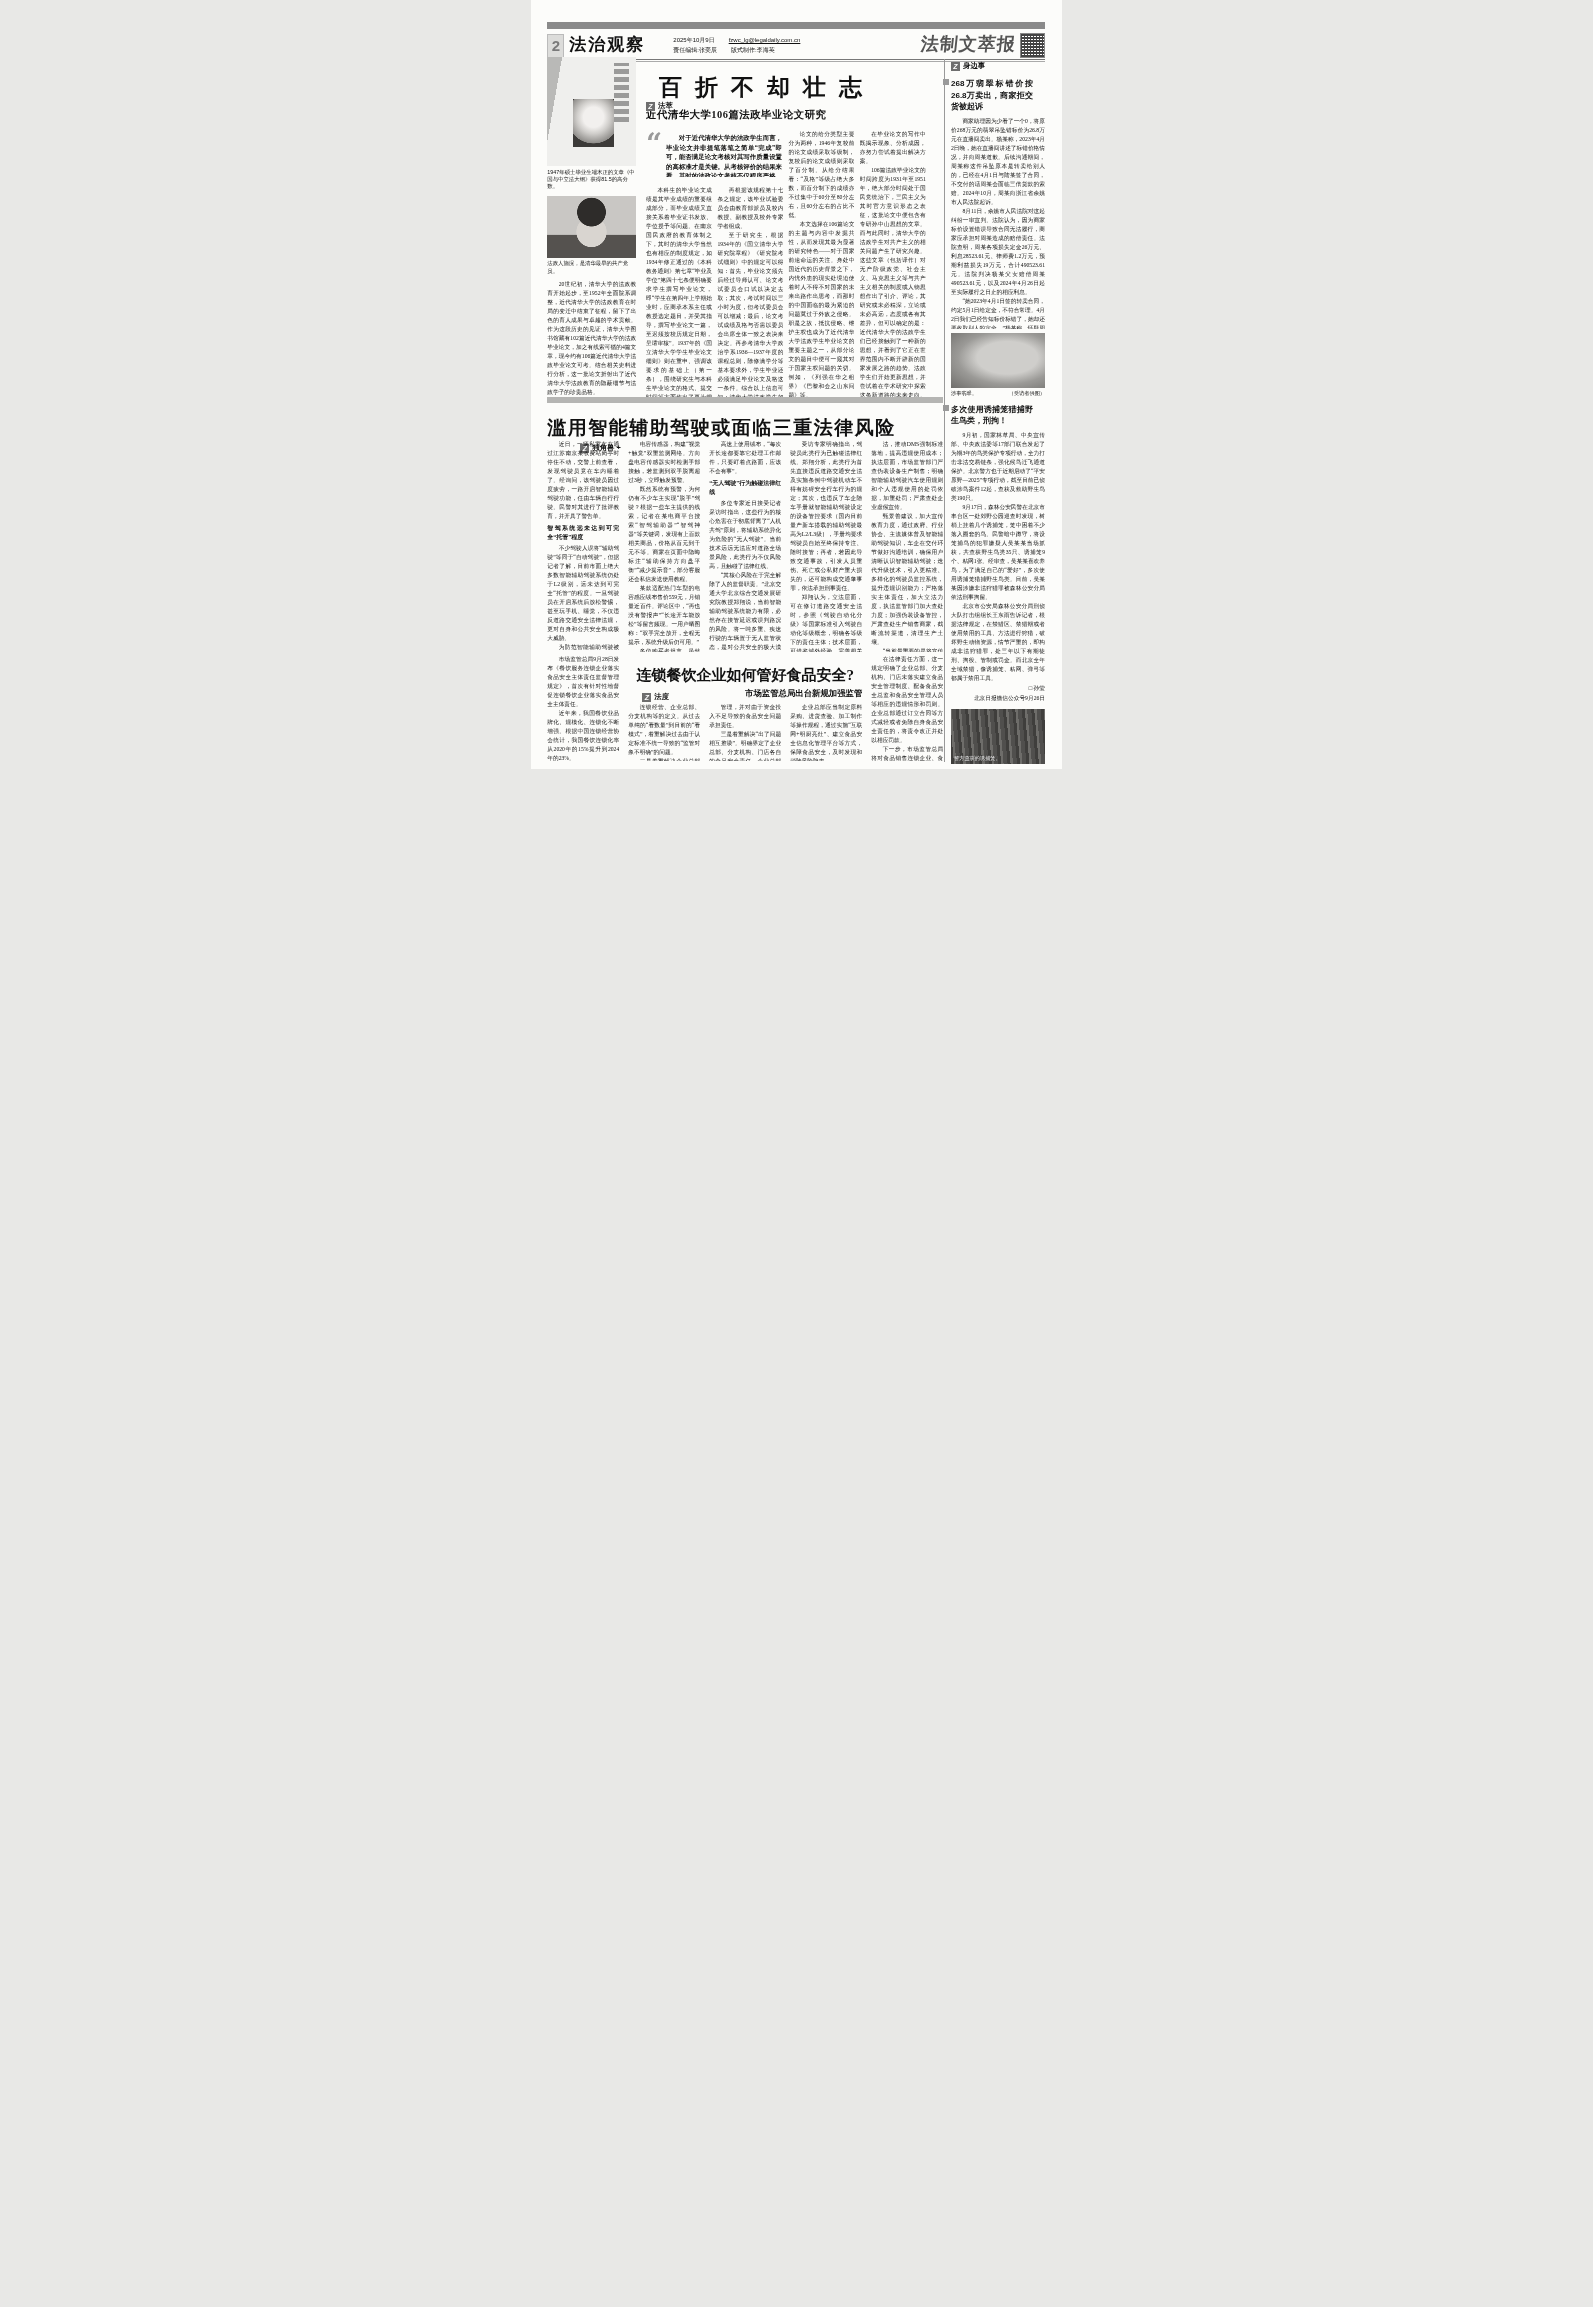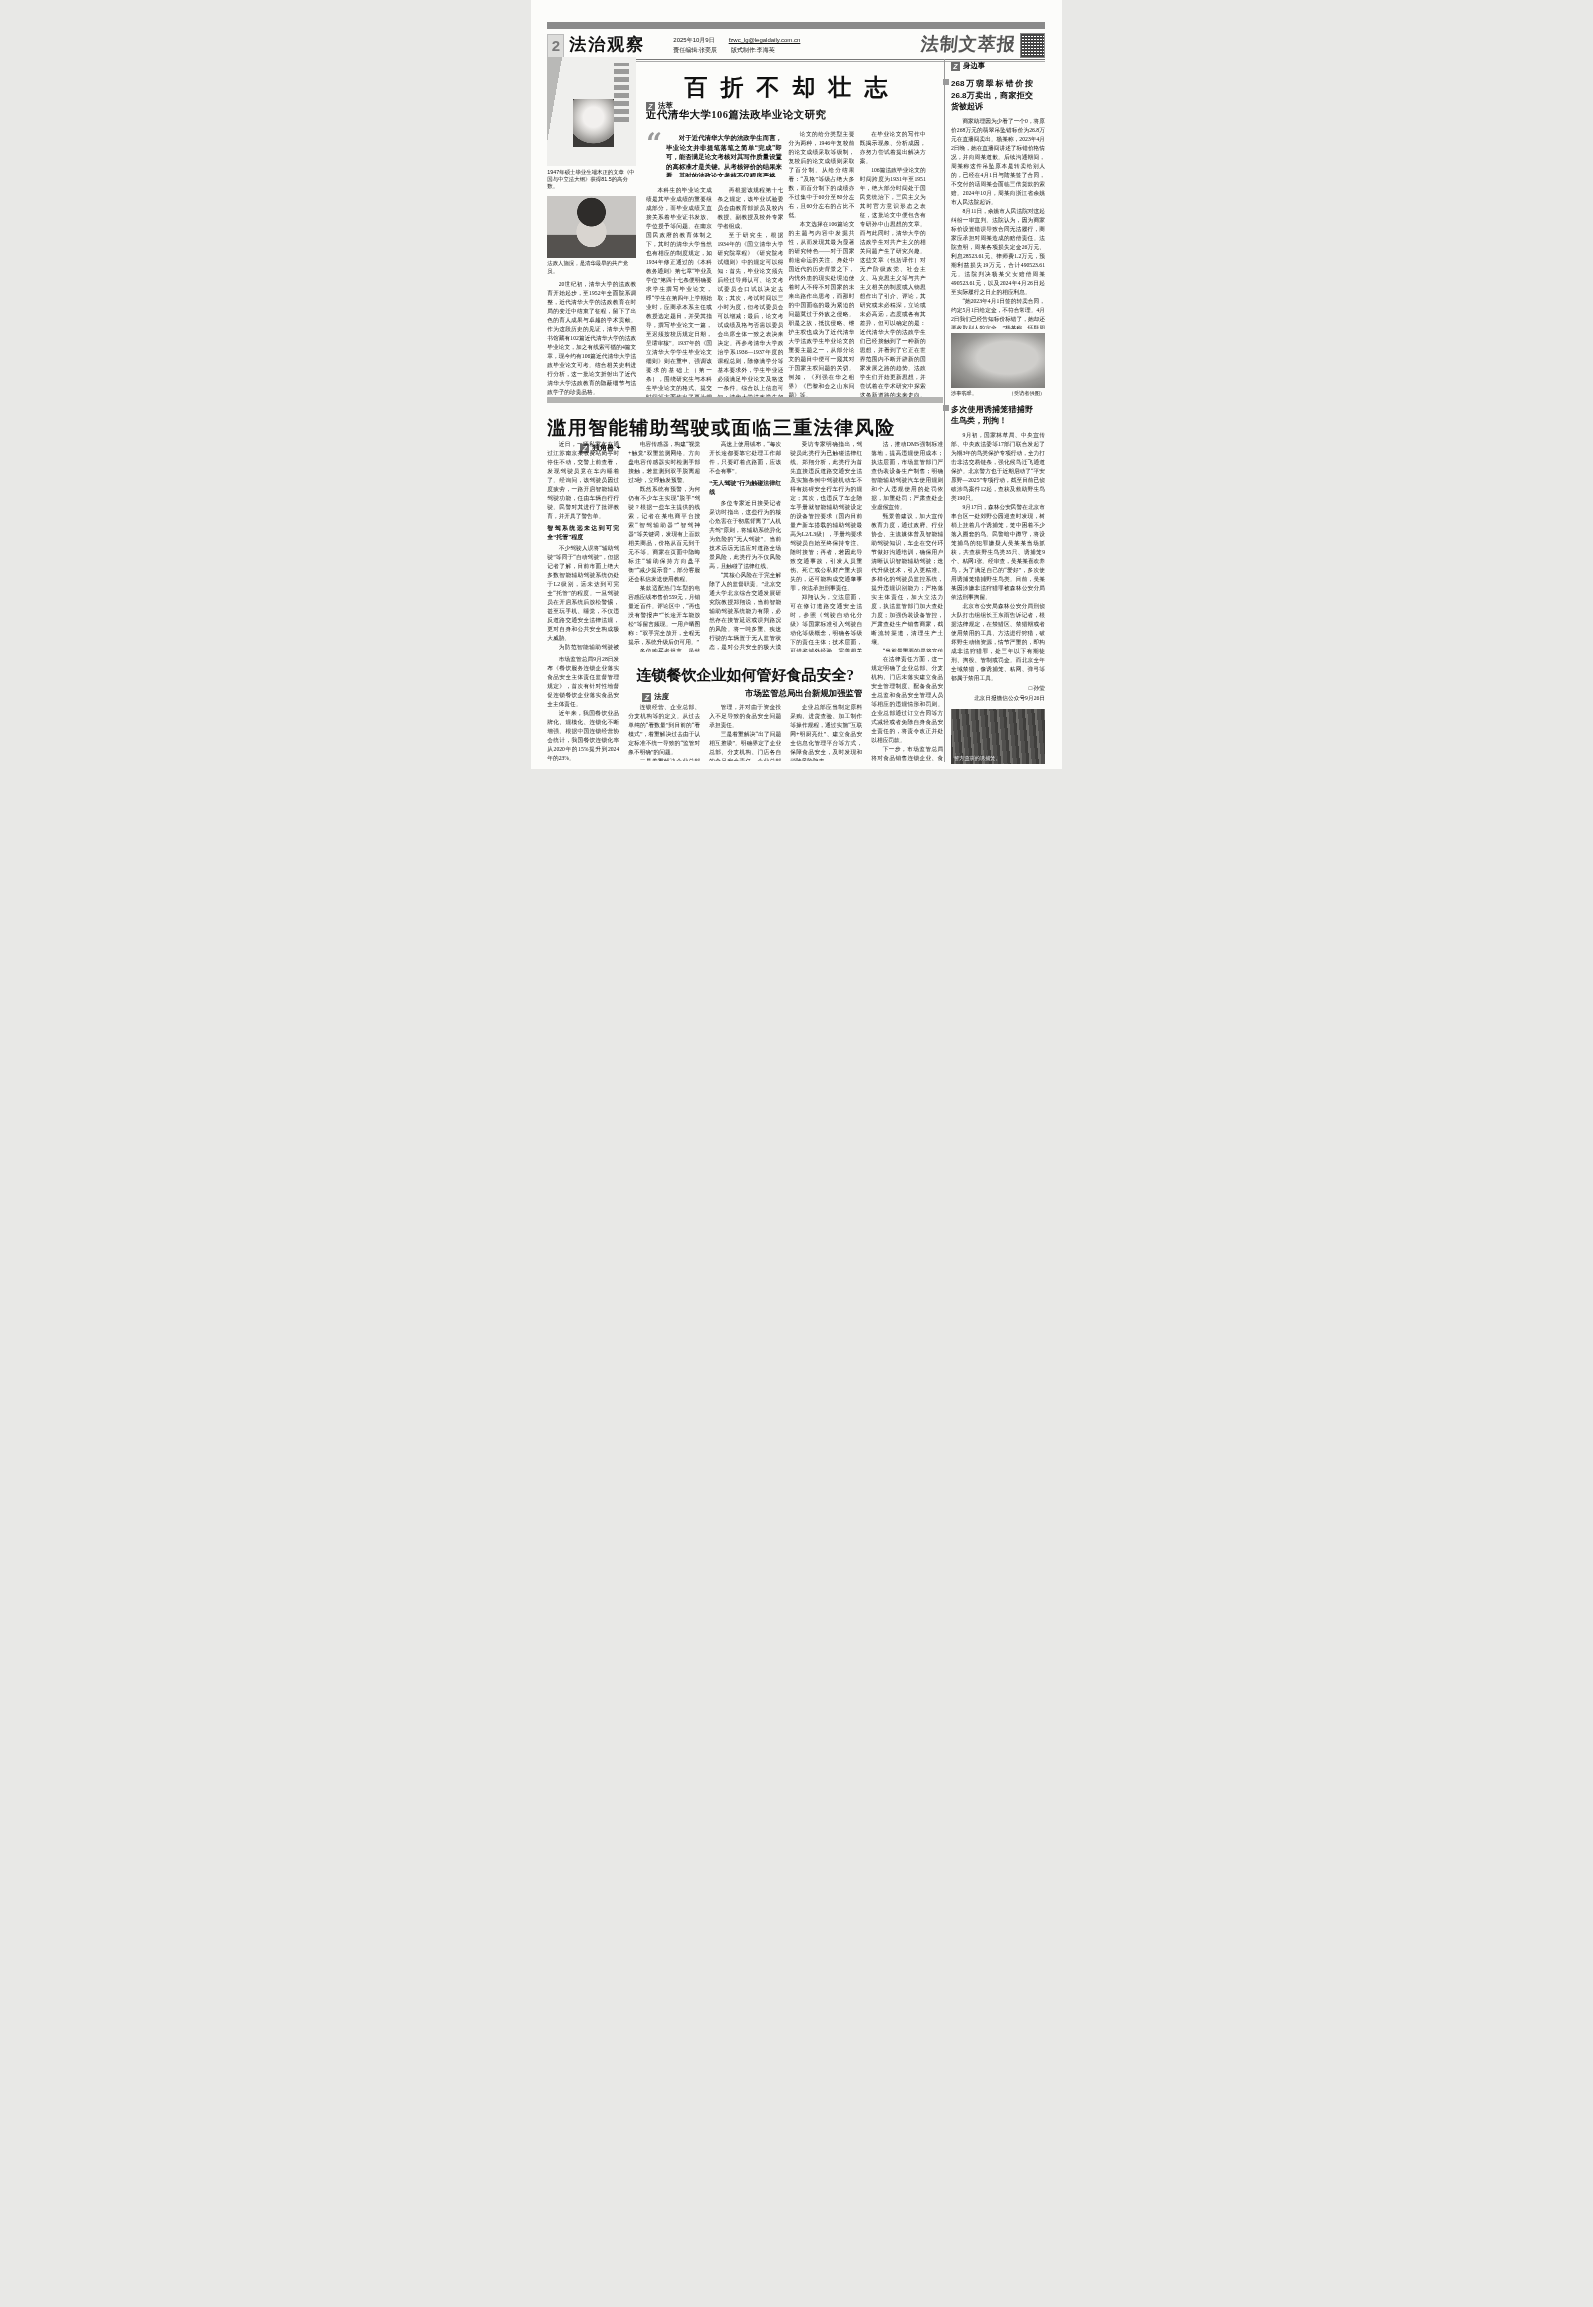--- a/index.html
+++ b/index.html
@@ -39,21 +39,21 @@
                   linear-gradient(180deg,#c9c7c4 0 62%,#55524f 63% 100%);}
   .caption{font:5.4px/7.4px "Liberation Sans",sans-serif;margin:2.5px 0 0 0;}
   .leftintro{margin-top:5px;height:124px;overflow:hidden;}
   
   .bodytext p{margin:0;text-indent:2em;text-align:justify;font-size:5.7px;line-height:1.58;}
   .colh{font:700 6px/1.5 "Liberation Sans",sans-serif;margin:3px 0 2px 0;text-align:justify;}
   .byline{margin:1px 0 0 0;text-align:right;font-size:5.7px;line-height:1.6;text-indent:0 !important;}
   
   .feat{position:absolute;left:115px;top:63px;width:280px;}
   .feat-tag{position:absolute;left:0;top:2px;}
-  .feat-title{margin:9px 0 0 0;text-align:center;font:900 23px "Liberation Serif",serif;letter-spacing:13px;text-indent:13px;white-space:nowrap;}
+  .feat-title{margin:9px 0 0 0;font:900 23px "Liberation Serif",serif;letter-spacing:13px;text-indent:13px;white-space:nowrap;}
   .feat-sub{margin:5px 0 0 0;text-align:left;font:700 10.4px "Liberation Serif",serif;letter-spacing:0.5px;}
   .feat-body{display:flex;gap:5.4px;margin-top:8px;height:273px;overflow:hidden;}
   .feat-l2{width:137px;flex:none;}
   .quote{position:relative;height:47px;padding:3px 1px 0 20px;box-sizing:border-box;overflow:hidden;}
   .qmark{position:absolute;left:0;top:-3px;font:900 28px "DejaVu Serif",serif;color:#9a9a9a;}
   .quote p{margin:0;font:700 6.4px/1.5 "Liberation Sans",sans-serif;text-align:justify;text-indent:2em;}
   .l2cols{display:flex;gap:5.4px;height:216px;margin-top:9.4px;overflow:hidden;}
   .fcol{width:66px;flex:none;overflow:hidden;}
   .fcol-tall{width:66px;flex:none;overflow:hidden;height:273px;}
   

